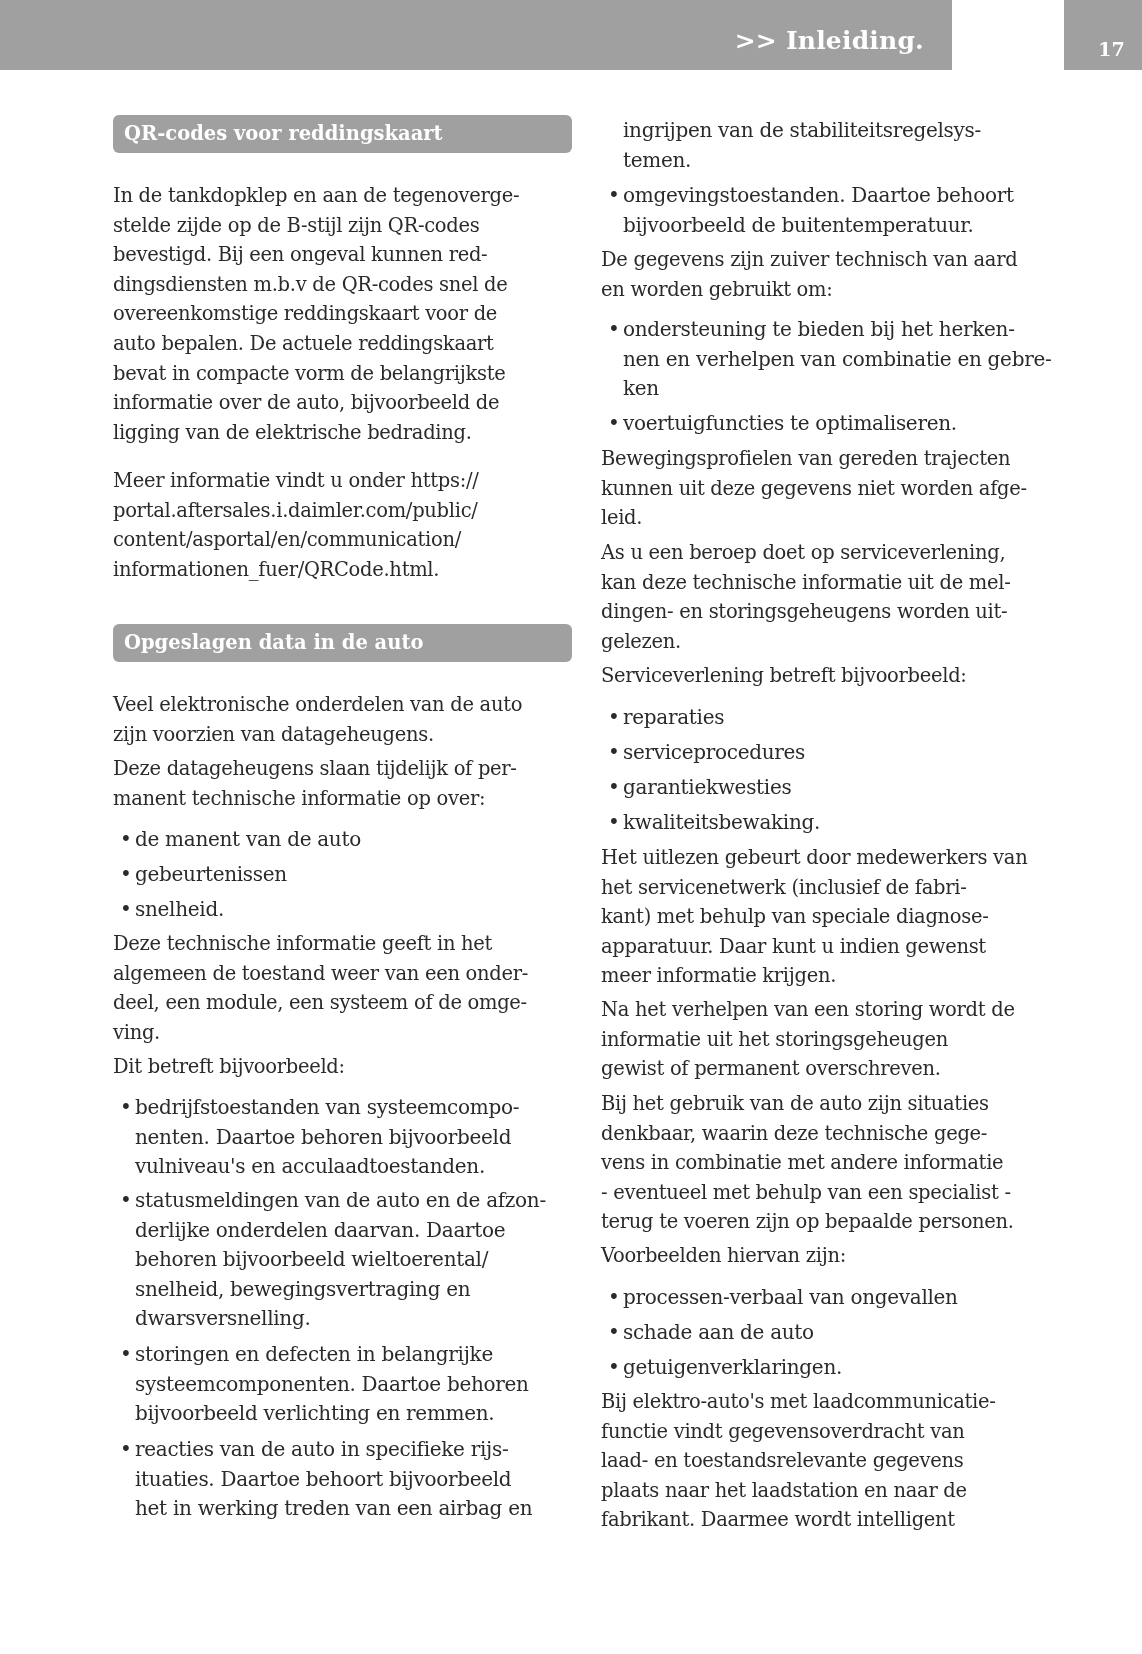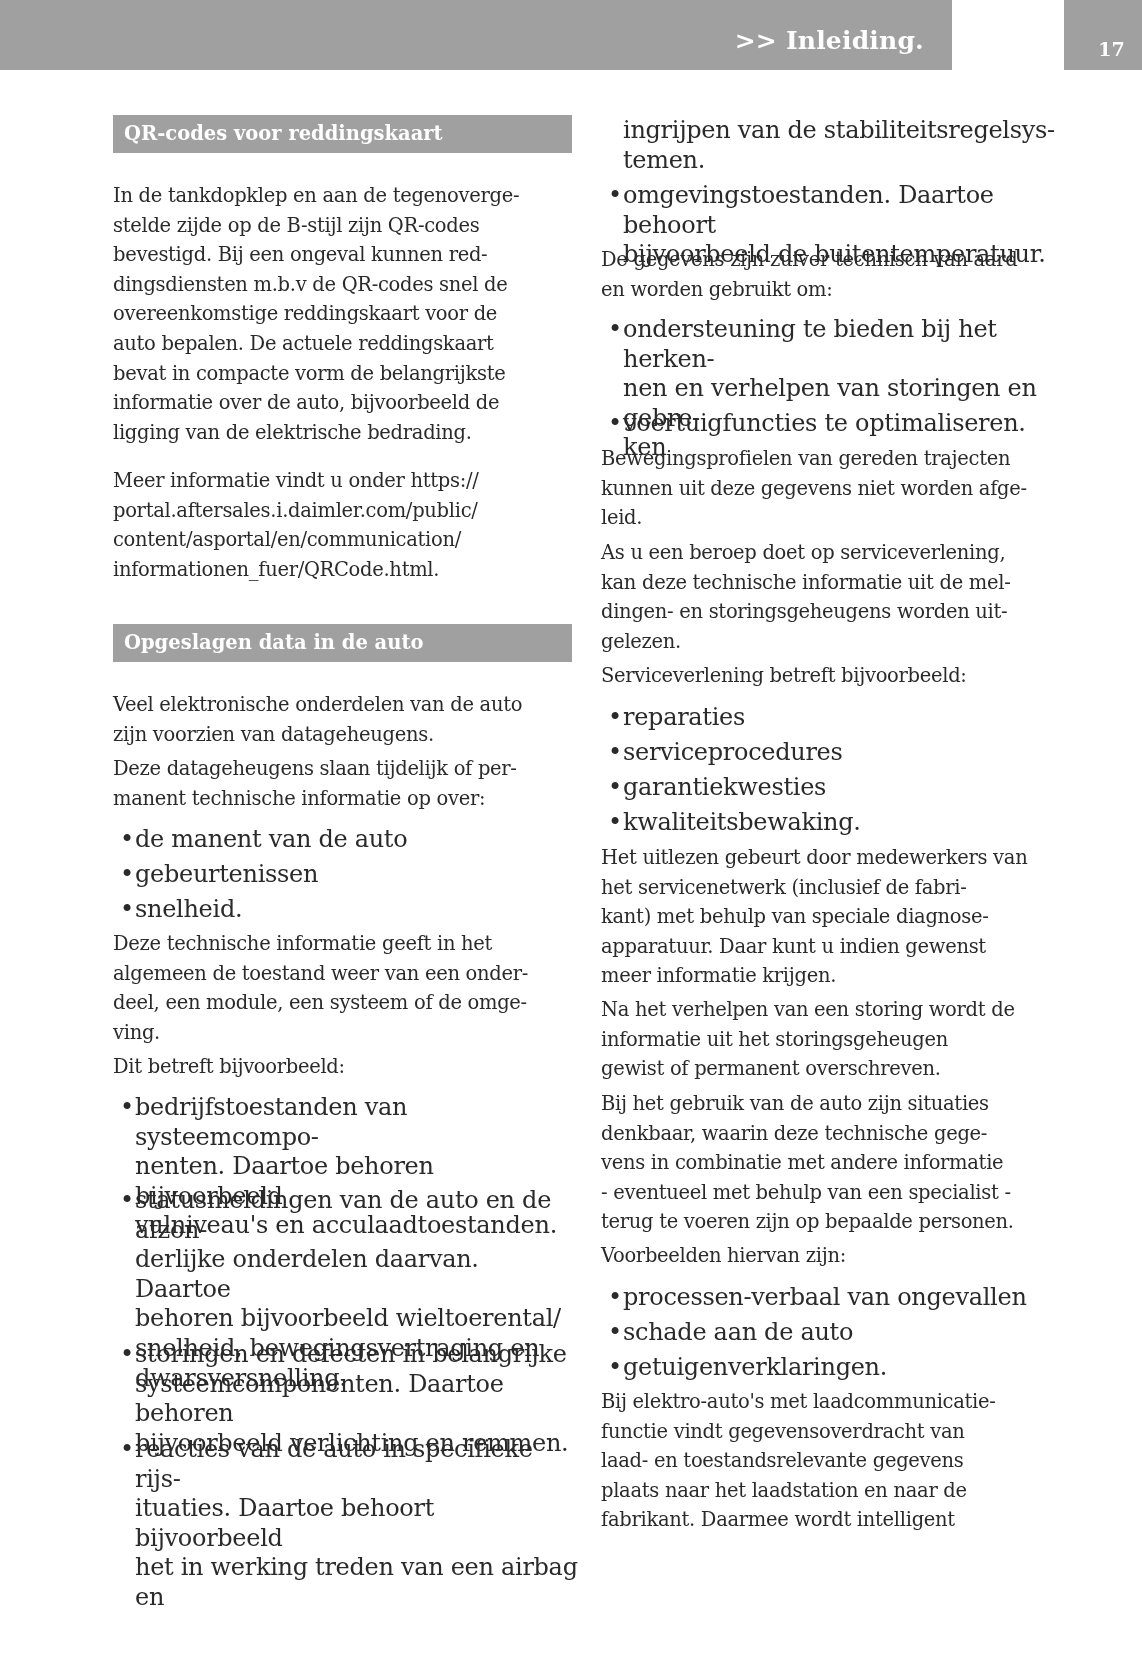--- a/index.html
+++ b/index.html
@@ -11,27 +11,27 @@
        font-weight: bold; font-size: 25px; color: #ffffff; letter-spacing: 0.2px; }
   .header-sep { position: absolute; left: 1060px; top: 0; width: 4px; height: 70px; background: #ffffff; }
   .page-box { position: absolute; left: 1064px; top: 0; width: 78px; height: 70px; background: #a0a0a0; }
   .page-box .num { position: absolute; left: 0; right: 0; top: 38px; text-align: center;
        font-family: "DejaVu Serif", serif; font-weight: bold; font-size: 19px; color: #ffffff; margin-left: 17px; }
 
   .col { position: absolute; top: 0; width: 460px; }
   .col-left { left: 113px; }
   .col-right { left: 601px; }
 
-  .section-head { position: absolute; left: 0; width: 459px; height: 38px; background: #a0a0a0; }
+  .section-head { position: absolute; left: 0; width: 459px; height: 38px; background: #a0a0a0; border-radius: 6px; }
   .section-head span { position: absolute; left: 11px; top: 7px; font-family: "DejaVu Serif", serif;
        font-weight: bold; font-size: 19.5px; color: #ffffff; white-space: nowrap; }
 
   .block { position: absolute; left: 0; width: 470px; font-size: 19.5px; line-height: 29.6px;
            white-space: pre-line; letter-spacing: -0.3px; }
-  .bullet { position: absolute; left: 7px; width: 460px; font-size: 24px; line-height: 29.6px; letter-spacing: -0.3px; }
+  .bullet { position: absolute; left: 7px; width: 460px; font-size: 20px; line-height: 29.6px; letter-spacing: -0.3px; }
   .bullet .dot { position: absolute; left: 0; top: 0; }
   .bullet .txt { display: block; margin-left: 15px; white-space: pre-line; }
 </style>
 </head>
 <body>
 
 <div class="header-bar">
   <span class="chapter">&gt;&gt; Inleiding.</span>
 </div>
 <div class="header-sep"></div>
@@ -122,21 +122,21 @@
       <span class="txt">omgevingstoestanden. Daartoe behoort
 bijvoorbeeld de buitentemperatuur.</span>
     </div>
 
   <div class="block" style="top:245px">De gegevens zijn zuiver technisch van aard
 en worden gebruikt om:</div>
 
   <div class="bullet" style="top:315px">
       <span class="dot">•</span>
       <span class="txt">ondersteuning te bieden bij het herken-
-nen en verhelpen van storingen en gebre-
+nen en verhelpen van combinatie en gebre-
 ken</span>
     </div>
   <div class="bullet" style="top:409px">
       <span class="dot">•</span>
       <span class="txt">voertuigfuncties te optimaliseren.</span>
     </div>
 
   <div class="block" style="top:444px">Bewegingsprofielen van gereden trajecten
 kunnen uit deze gegevens niet worden afge-
 leid.</div>

